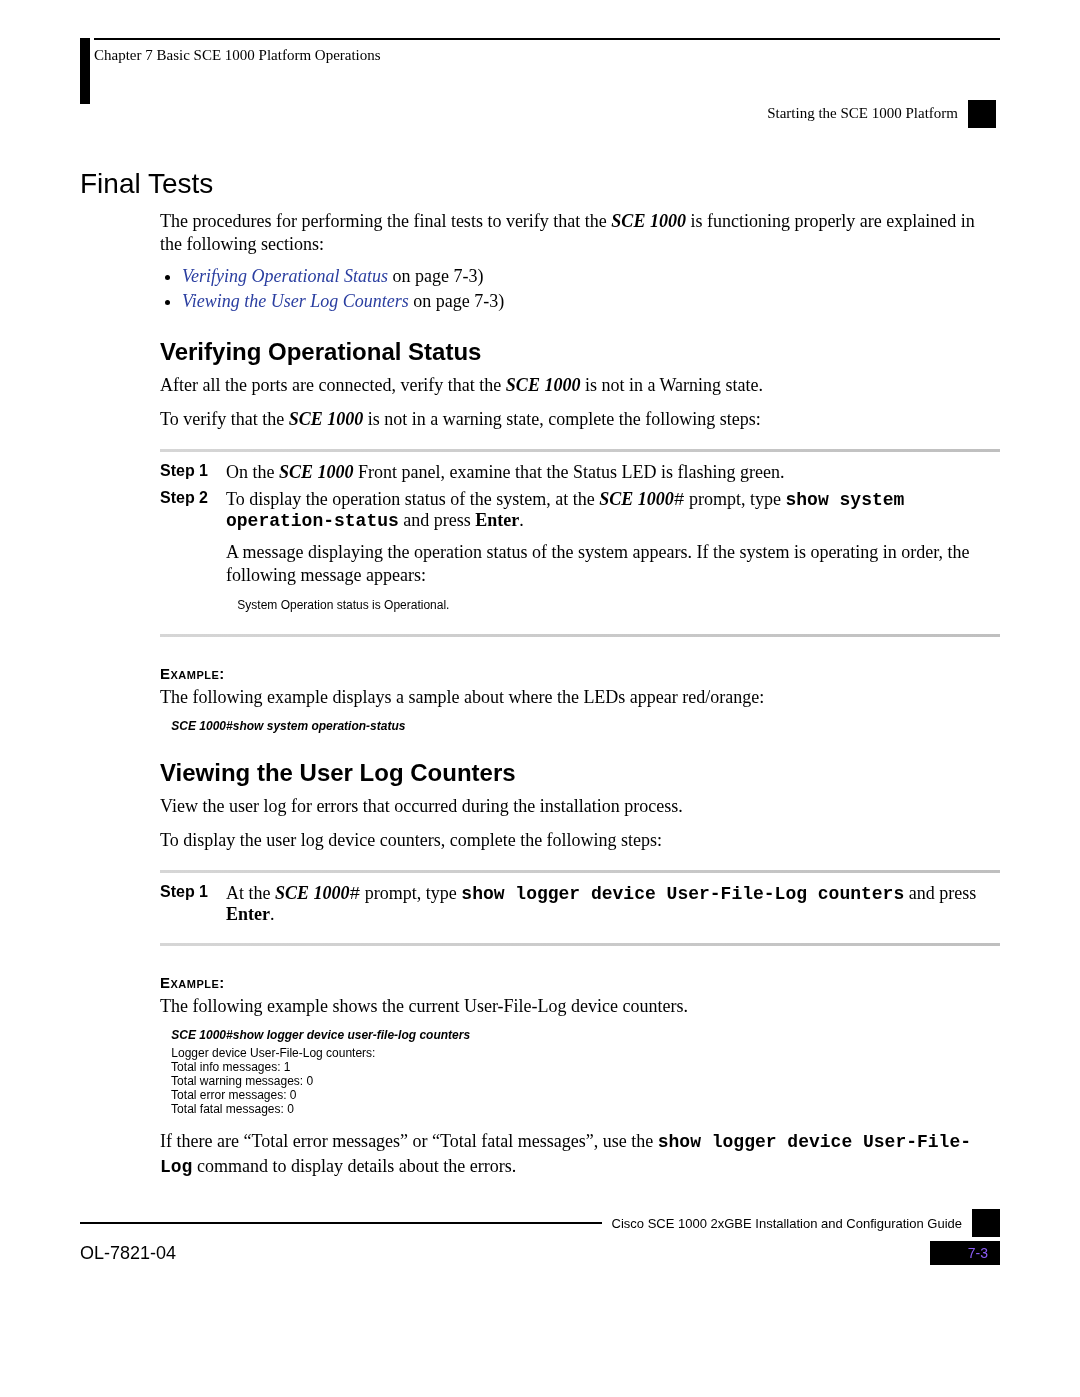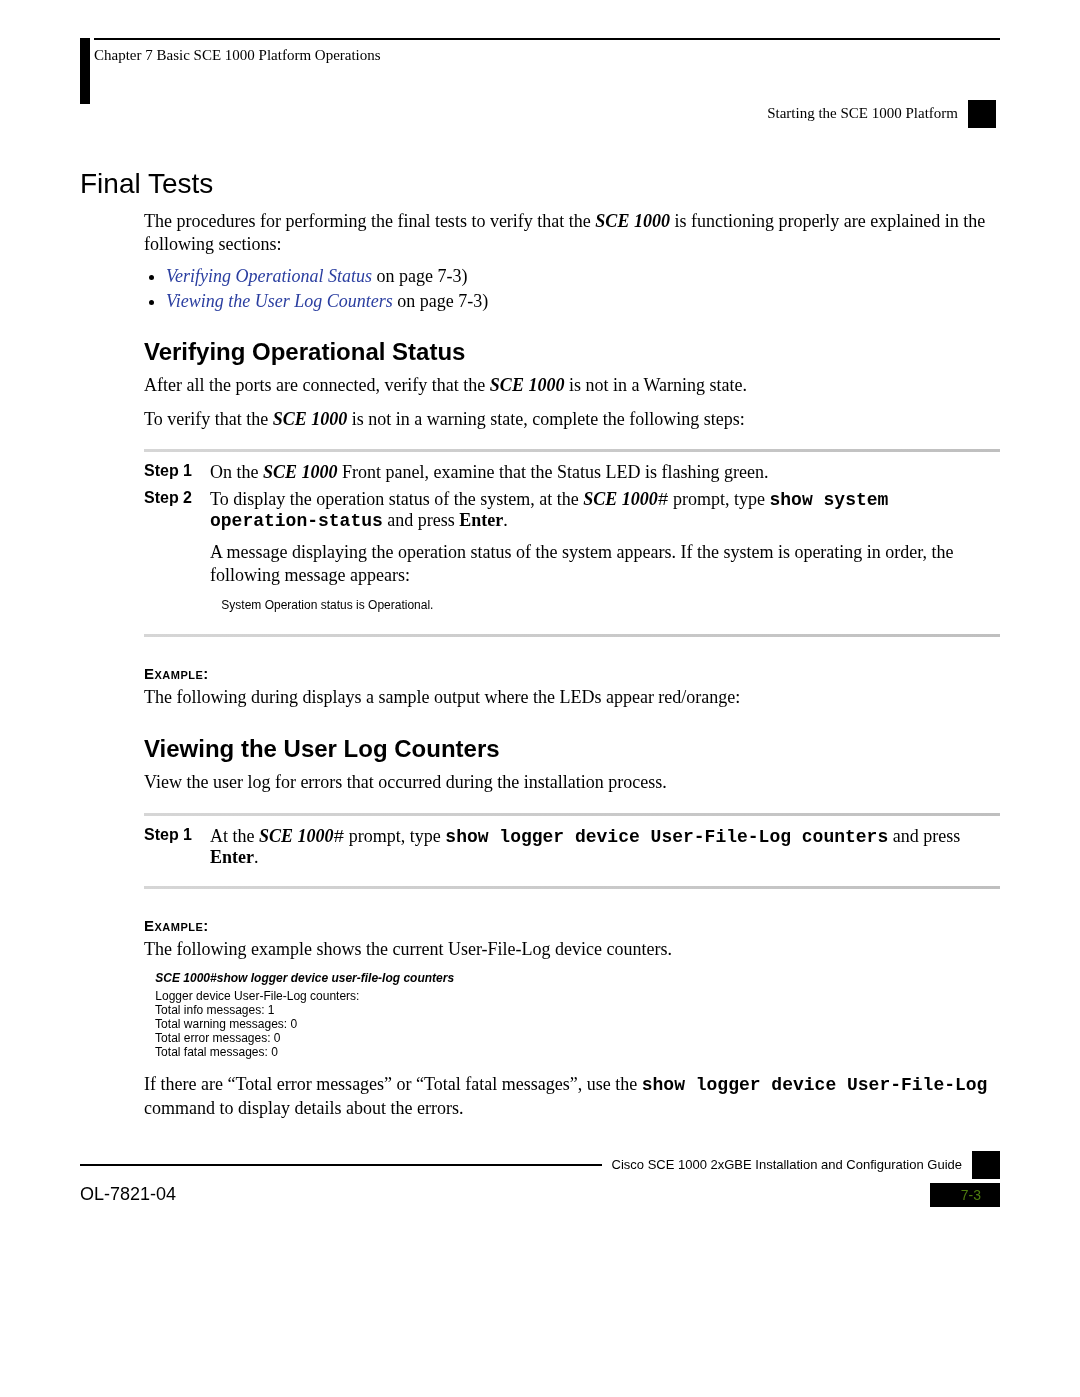--- a/index.html
+++ b/index.html
@@ -39,21 +39,21 @@
     gap:10px;
   }
   .small-black-sq { width:28px; height:28px; background:#000; }
   h2.section-title {
     font-family: Arial, Helvetica, sans-serif;
     font-weight:400;
     font-size:28px;
     margin:40px 0 10px 0;
     letter-spacing:0px;
   }
-  .indent-block { margin-left:64px; }
+  .indent-block { margin-left:80px; }
   p { margin: 4px 0 10px 0; line-height:1.3;}
   ul.ref-list { margin:6px 0 20px 0; padding-left:22px;}
   ul.ref-list li { margin:4px 0;}
   .xref { color:#2a3ea0; font-style:italic;}
   h3.sub-title {
     font-family: Arial, Helvetica, sans-serif;
     font-weight:700;
     font-size:24px;
     margin:26px 0 8px 0;
   }
@@ -99,25 +99,25 @@
   }
   .footer-page-row {
     margin-top:4px;
     display:flex; align-items:center; justify-content:space-between;
   }
   .ol-code {
     font-family: Arial, Helvetica, sans-serif;
     font-size:18px;
   }
   .page-num-box {
-    background:#000; color:#4d7c0f;
+    background:#000; color:#8b5cf6;
     width:70px; height:24px;
     display:flex; align-items:center; justify-content:flex-end;
     font-family: Arial, Helvetica, sans-serif;
-    font-size:14px; padding-right:19px; box-sizing:border-box;
+    font-size:14px; padding-right:12px; box-sizing:border-box;
   }
   em.device { font-style:italic; font-weight:700;}
 </style>
 </head>
 <body>
 
 <div class="page">
 
   <div class="top-rule-wrap">
     <div class="corner-box"></div>
@@ -166,24 +166,26 @@
       <div class="step-body">
         <span>To display the operation status of the system, at the </span><em class="device">SCE 1000</em><span class="mono">#</span><span> prompt, type </span><span class="mono-b">show system operation-status</span><span> and press </span><strong>Enter</strong><span>.</span>
         <p style="margin-top:10px;">A message displaying the operation status of the system appears. If the system is operating in order, the following message appears:</p>
         <div class="fixed-out"> System Operation status is Operational.</div>
       </div>
     </div>
 
     <div class="step-hr"></div>
 
     <div class="example-label">Example:</div>
-    <p>The following during displays a sample output where the LEDs appear red/orange:</p>
+    <p>The following example displays a sample about where the LEDs appear red/orange:</p>
+    <div class="fixed-out"><span class="bold-it"> SCE 1000#show system operation-status</span></div>
 
     <h3 class="sub-title">Viewing the User Log Counters</h3>
     <p>View the user log for errors that occurred during the installation process.</p>
+    <p>To display the user log device counters, complete the following steps:</p>
 
     <div class="step-hr"></div>
 
     <div class="step-row">
       <div class="step-label">Step 1</div>
       <div class="step-body">
         <span>At the </span><em class="device">SCE 1000</em><span class="mono">#</span><span> prompt, type </span><span class="mono-b">show logger device User-File-Log counters</span><span> and press </span><strong>Enter</strong><span>.</span>
       </div>
     </div>
 

